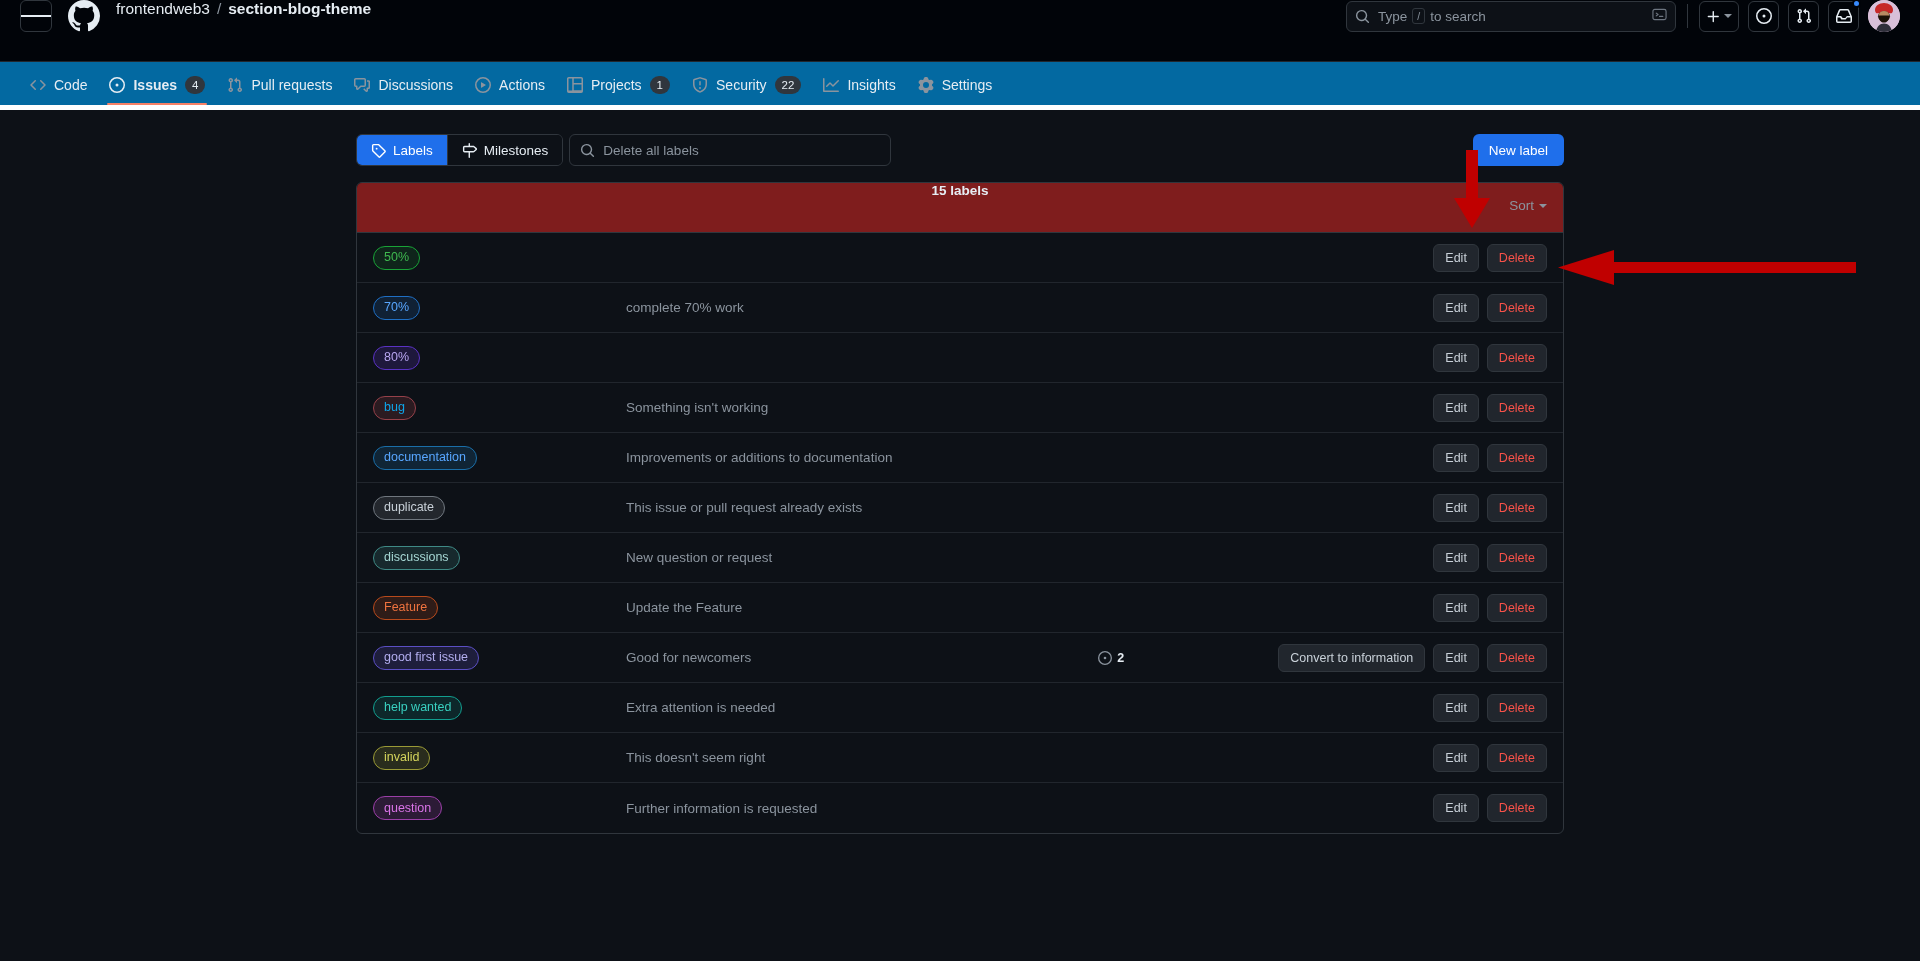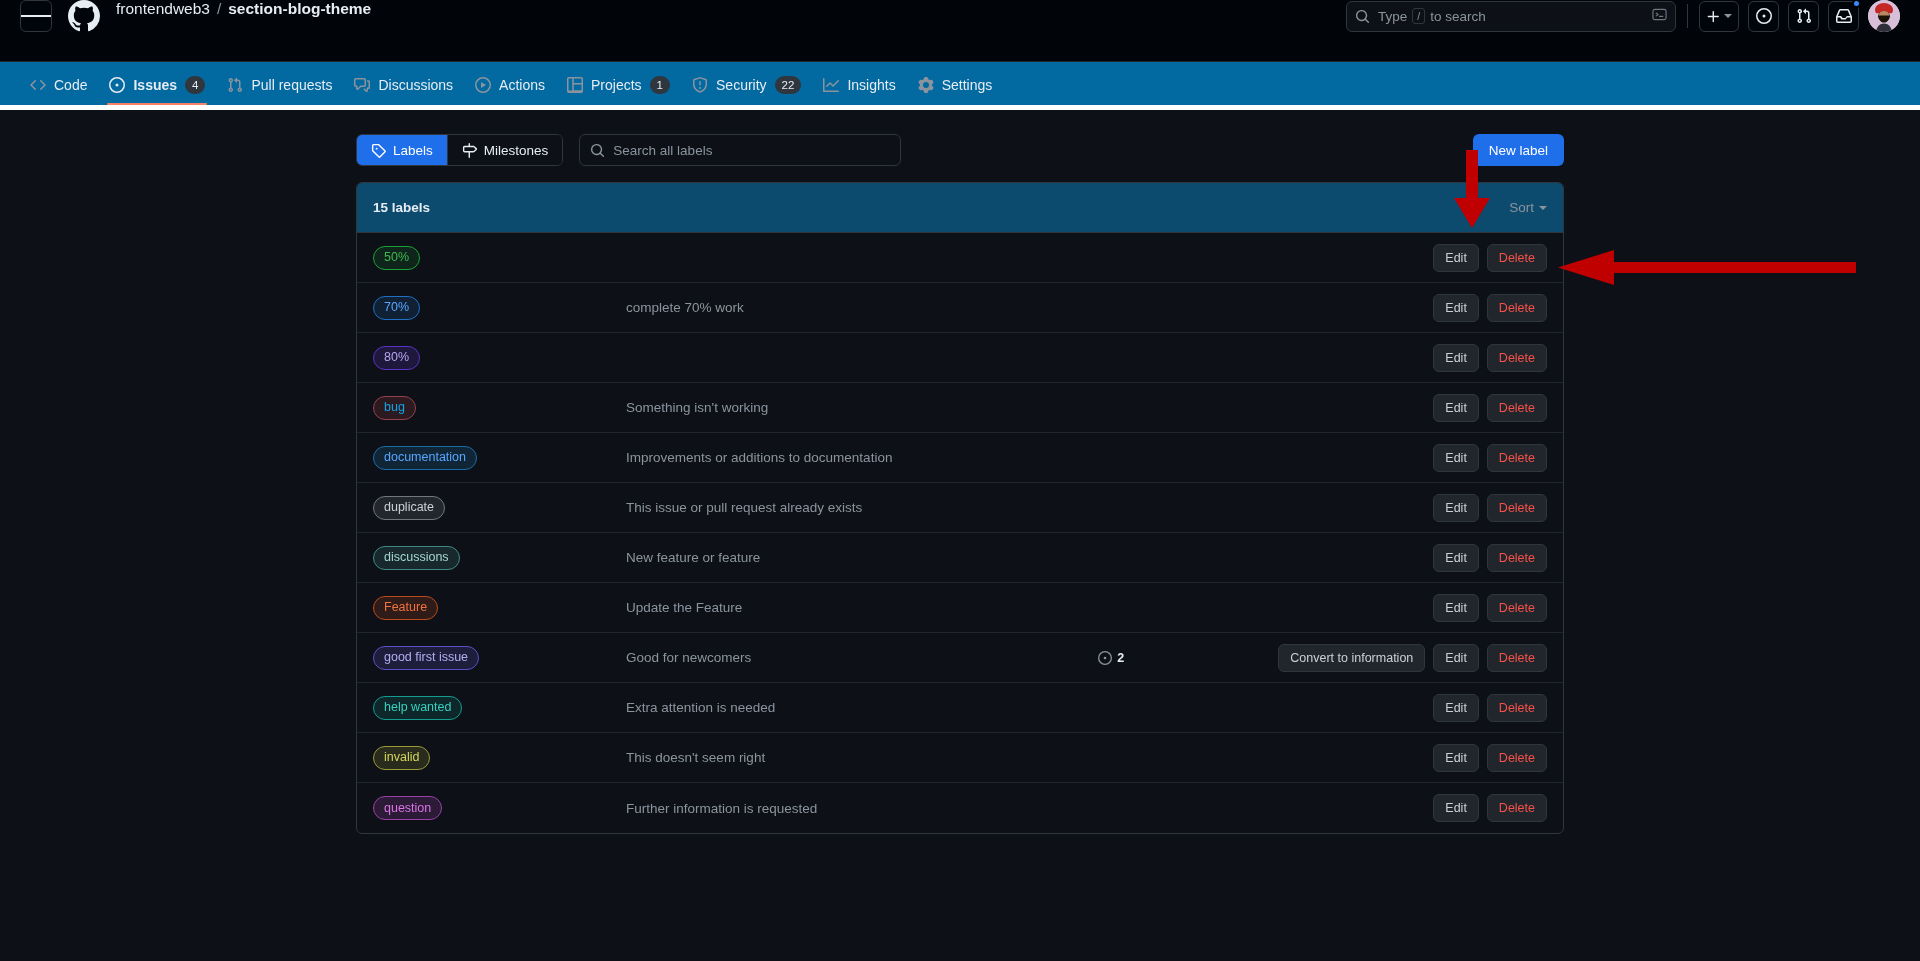--- a/index.html
+++ b/index.html
@@ -128,21 +128,21 @@
   
   .page { padding: 24px 0 0 0; }
   .container {
     width: 1208px;
     margin: 0 auto;
   }
 
   .toolbar {
     display: flex; align-items: center;
     margin-bottom: 16px;
-    gap: 16px;
+    gap: 6px;
   }
   .segmented {
     display: flex;
     border: 1px solid #30363d;
     border-radius: 6px;
     overflow: hidden;
     height: 32px;
   }
   .seg {
     display: flex; align-items: center; gap: 7px;
@@ -177,25 +177,26 @@
     font-family: inherit;
   }
 
   .panel {
     border: 1px solid #30363d;
     border-radius: 6px;
     background: #0d1117;
     overflow: hidden;
   }
   .panel-head {
-    background: #0c4a6e;
+    background: #7f1d1d;
     border-bottom: 1px solid #30363d;
     height: 50px;
     display: flex; align-items: center;
     padding: 0 16px;
+    flex-direction: column;
   }
   .panel-head .count { font-size: 13.5px; font-weight: bold; color: #e6edf3; }
   .sortbtn {
     margin-left: auto;
     font-size: 13.5px; color: #8b949e;
     cursor: pointer; display: flex; align-items: center; gap: 5px;
   }
   .caret {
     width: 0; height: 0;
     border-left: 4px solid transparent;
@@ -489,21 +490,21 @@
           </svg>
           <span>Milestones</span>
         </div>
       </div>
 
       <div class="labelsearch">
         <svg width="15" height="15" viewBox="0 0 16 16" fill="#8b949e">
           <path d="M10.68 11.74a6 6 0 0 1-7.922-8.982 6 6 0 0 1 8.982 7.922l3.04 3.04a.749.749
           0 0 1-.326 1.275.749.749 0 0 1-.734-.215ZM11.5 7a4.5 4.5 0 1 0-9 0 4.5 4.5 0 0 0 9 0Z"></path>
         </svg>
-        <span class="ph">Search all labels</span>
+        <span class="ph">Delete all labels</span>
       </div>
 
       <button class="newlabel">New label</button>
     </div>
 
     <div class="panel">
 
       <div class="panel-head">
         <span class="count">15 labels</span>
         <div class="sortbtn">
@@ -575,21 +576,21 @@
             <div class="lcell-count"></div>
             <div class="lcell-actions">
               <button class="btn">Edit</button>
               <button class="btn danger">Delete</button>
             </div>
           </div>
           <div class="lrow">
             <div class="lcell-label">
               <span class="pill" style="border-color: rgb(63, 138, 134); color: rgb(165, 214, 211); background: rgba(63, 138, 134, 0.2);">discussions</span>
             </div>
-            <div class="lcell-desc">New feature or feature</div>
+            <div class="lcell-desc">New question or request</div>
             <div class="lcell-count"></div>
             <div class="lcell-actions">
               <button class="btn">Edit</button>
               <button class="btn danger">Delete</button>
             </div>
           </div>
           <div class="lrow">
             <div class="lcell-label">
               <span class="pill" style="border-color: rgb(184, 74, 28); color: rgb(240, 115, 63); background: rgba(184, 74, 28, 0.2);">Feature</span>
             </div>

